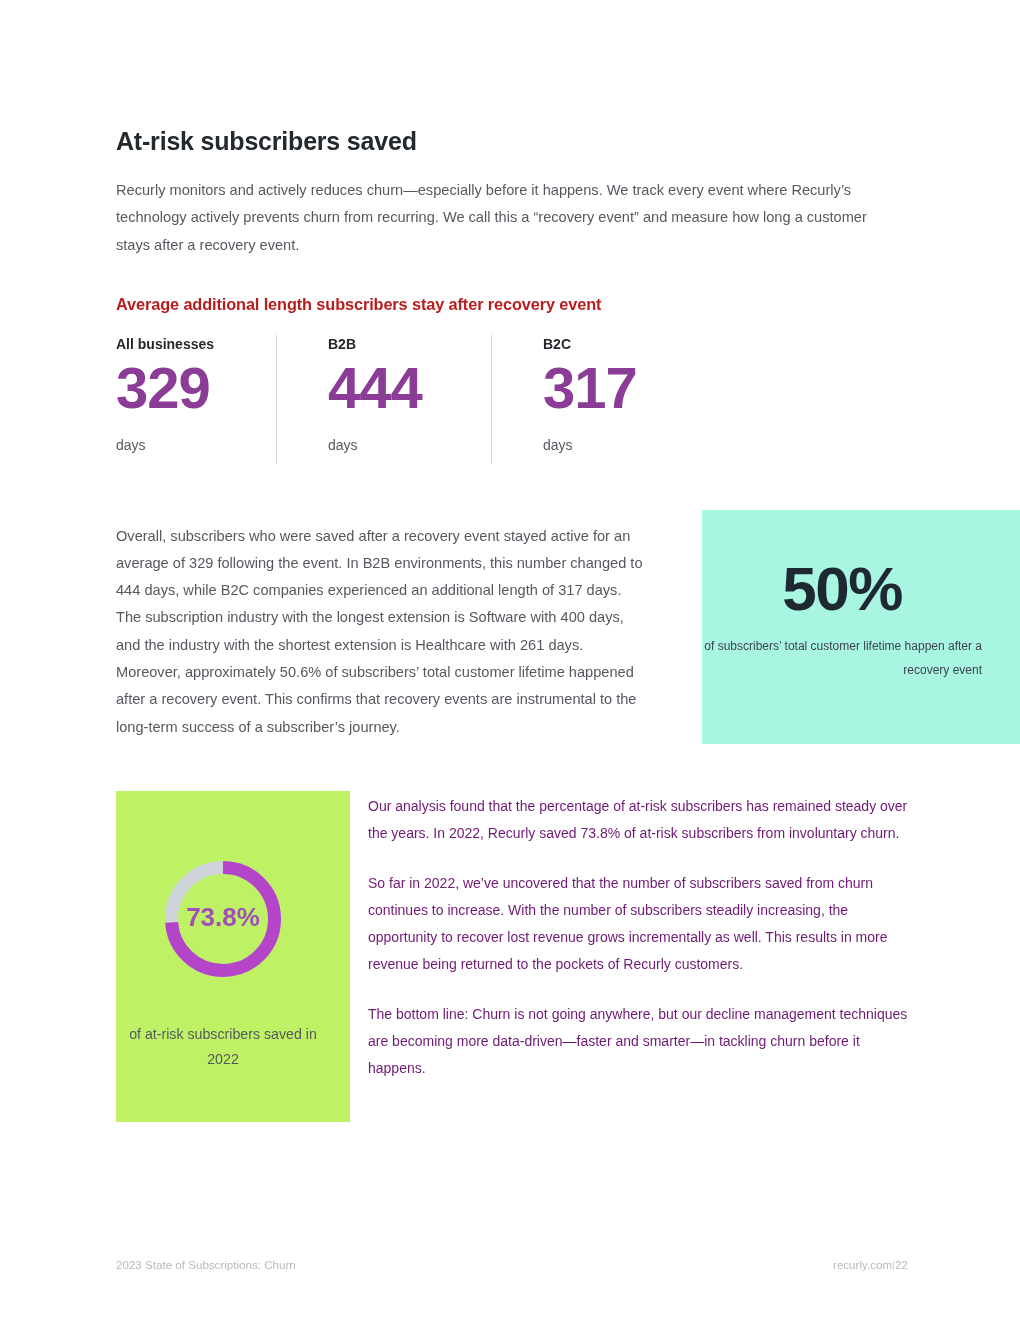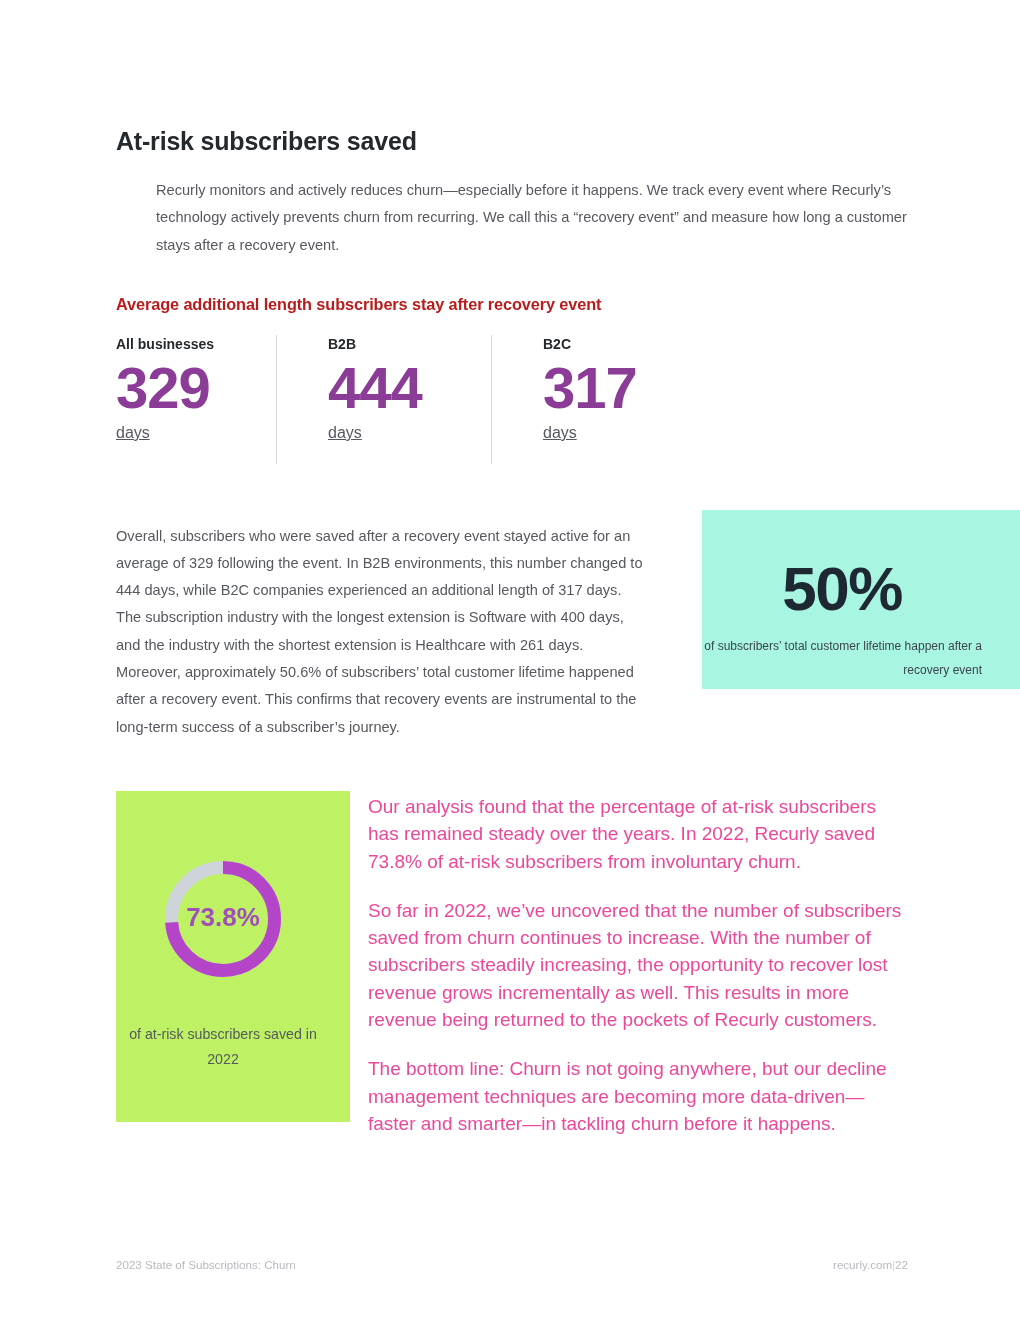--- a/index.html
+++ b/index.html
@@ -33,21 +33,20 @@
   }
 
   .intro {
     position: absolute;
     left: 116px;
     top: 162px;
     width: 770px;
     font-size: 14.6px;
     line-height: 27.5px;
     color: #55595f;
-    margin-left: 40px;
   }
 
   
   .subhead {
     position: absolute;
     left: 116px;
     top: 281px;
     font-size: 16.3px;
     font-weight: bold;
     color: #b91c1c;
@@ -80,25 +79,24 @@
   }
   .stat-value {
     font-size: 58px;
     font-weight: bold;
     color: #8b3c96;
     line-height: 62px;
     letter-spacing: -1px;
     margin-top: 4px;
   }
   .stat-unit {
-    font-size: 16px;
+    font-size: 14px;
     color: #55595f;
     line-height: 20px;
-    margin-top: 4px;
-    text-decoration: underline;
+    margin-top: 16px;
   }
   .divider {
     position: absolute;
     top: 0;
     width: 1px;
     height: 129px;
     background: #d3d6da;
   }
   .divider-0 { left: 160px; }
   .divider-1 { left: 375px; }
@@ -113,21 +111,21 @@
     line-height: 27.3px;
     color: #55595f;
   }
 
   
   .mint-box {
     position: absolute;
     left: 702px;
     top: 510px;
     width: 318px;
-    height: 179px;
+    height: 234px;
     background: #a8f5e2;
   }
   .mint-value {
     position: absolute;
     left: 0;
     right: 38px;
     top: 46px;
     text-align: center;
     font-size: 62px;
     font-weight: bold;
@@ -193,23 +191,23 @@
 
   
   .right-col {
     position: absolute;
     left: 368px;
     top: 793px;
     width: 540px;
   }
   .right-col p {
     margin: 0 0 22px 0;
-    font-size: 19px;
+    font-size: 14px;
     line-height: 27.3px;
-    color: #ec4899;
+    color: #701a75;
   }
   .right-col p:last-child { margin-bottom: 0; }
 
   
   .footer-left {
     position: absolute;
     left: 116px;
     top: 1258px;
     font-size: 11.6px;
     color: #b6babf;

